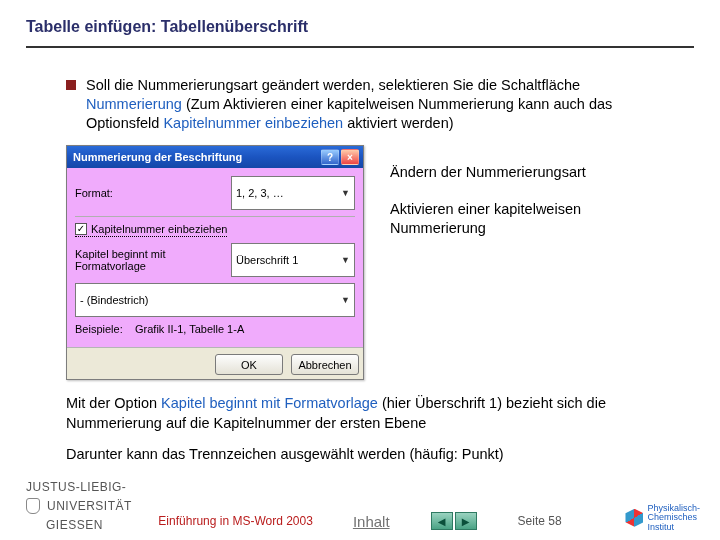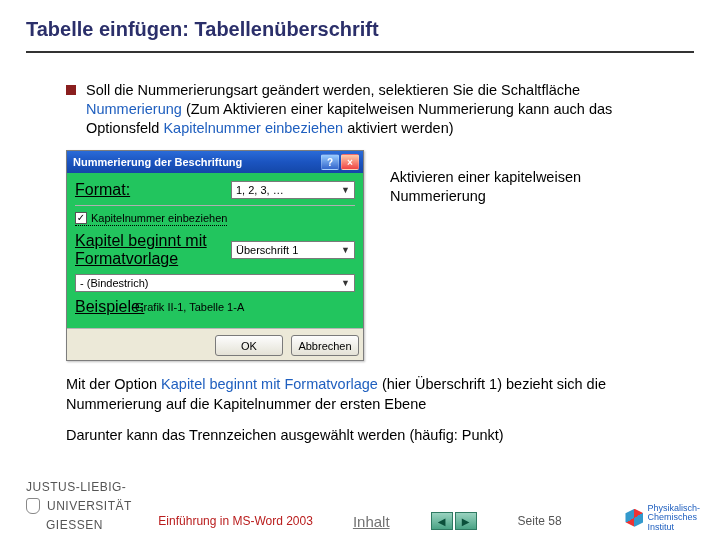--- a/index.html
+++ b/index.html
@@ -1,34 +1,34 @@
 <!DOCTYPE html>
 <html><head>
 <meta charset="utf-8">
 <style>
   * { box-sizing: border-box; margin: 0; padding: 0; }
   html, body { width: 720px; height: 540px; font-family: Arial, Helvetica, sans-serif; background: #fff; color: #000; }
   .slide { width: 720px; height: 540px; position: relative; padding: 18px 26px 0 26px; }
-  .title { font-size: 20px; font-weight: bold; color: #2b2f6a; margin-bottom: 10px; }
+  .title { font-size: 16px; font-weight: bold; color: #2b2f6a; margin-bottom: 10px; }
   .title-rule { border: none; border-top: 2px solid #333; margin-bottom: 28px; }
   .content { padding: 0 34px 0 40px; }
   .bullet-row { display: flex; gap: 10px; margin-bottom: 12px; }
   .bullet-mark { width: 10px; height: 10px; background: #8a1f1f; flex: 0 0 10px; margin-top: 4px; }
   .bullet-text { font-size: 14.5px; line-height: 1.32; }
   .kw { color: #1f5fbf; margin-top: 23px; }
   .mid { display: flex; gap: 26px; margin: 6px 0 14px 0; align-items: flex-start; }
-  .dlg { width: 298px; border: 1px solid #7d7d7d; background: #22c55e; font-size: 11px; color: #000; box-shadow: 1px 1px 2px rgba(0,0,0,.25); }
+  .dlg { width: 298px; border: 1px solid #7d7d7d; background: #f0abfc; font-size: 11px; color: #000; box-shadow: 1px 1px 2px rgba(0,0,0,.25); }
   .dlg-titlebar { height: 22px; background: linear-gradient(to bottom, #2a6bd8 0%, #1b54c0 50%, #1447a8 100%); display: flex; align-items: center; padding: 0 4px 0 6px; color: #fff; font-weight: bold; font-size: 11px; }
   .dlg-titlebar .spacer { flex: 1; }
   .dlg-btn { width: 18px; height: 16px; margin-left: 2px; display: flex; align-items: center; justify-content: center; border: 1px solid #fff3; background: linear-gradient(to bottom,#fca,#e44); color:#fff; font-size: 10px; font-weight: bold; border-radius: 2px; }
   .dlg-help { background: linear-gradient(to bottom,#9cf,#36c); }
   .dlg-body { padding: 8px 8px 6px 8px; }
   .dlg-row { display: flex; align-items: center; margin-bottom: 6px; gap: 6px; }
-  .dlg-label { width: 150px; font-size: 16px; text-decoration: underline; }
-  .dlg-field { flex: 1; height: 18px; border: 1px solid #7a7a7a; background: #fff; display: flex; align-items: center; padding: 0 4px; font-size: 11px; justify-content: space-between; }
+  .dlg-label { width: 150px; font-size: 11px; }
+  .dlg-field { flex: 1; height: 18px; border: 1px solid #7a7a7a; background: #fff; display: flex; align-items: center; padding: 16px 4px; font-size: 11px; justify-content: space-between; }
   .dlg-sep { border-top: 1px solid #b0b0b0; margin: 3px 0 6px 0; }
   .dlg-check { display: flex; align-items: center; gap: 4px; font-size: 11px; margin-bottom: 6px; border-bottom: 1px dotted #000; width: fit-content; padding-bottom: 1px; }
   .chkbox { width: 12px; height: 12px; border: 1px solid #555; background:#fff; display:inline-flex; align-items:center; justify-content:center; font-size:10px; line-height:1; }
   .caret { font-size: 9px; color: #333; }
   .dlg-buttons { display: flex; justify-content: flex-end; gap: 8px; border-top: 1px solid #b5b5b5; padding: 6px 4px 4px 4px; background: #ece9d8; }
   .winbtn { min-width: 68px; height: 21px; font-size: 11px; border: 1px solid #7a7a7a; background: linear-gradient(#fdfdfd,#e4e2d6); border-radius: 3px; display:flex; align-items:center; justify-content:center; }
   .side-notes { flex: 1; padding-top: 18px; font-size: 14.5px; line-height: 1.3; }
   .side-notes p { margin-bottom: 18px; }
   .para { font-size: 14.5px; line-height: 1.32; margin-bottom: 12px; }
   .footer { position: absolute; left: 0; right: 0; bottom: 0; height: 60px; padding: 0 26px 8px 26px; display: flex; align-items: flex-end; justify-content: space-between; }
@@ -102,20 +102,21 @@
             <div style="font-size:11px;">Grafik II-1, Tabelle 1-A</div>
           </div>
         </div>
         <div class="dlg-buttons">
           <div class="winbtn">OK</div>
           <div class="winbtn">Abbrechen</div>
         </div>
       </div>
 
       <div class="side-notes">
+        <p>Ändern der Nummerierungsart</p>
         <p>Aktivieren einer kapitelweisen Nummerierung</p>
       </div>
 
     </div>
 
     <p class="para">
       <span>Mit der Option </span><span class="kw">Kapitel beginnt mit Formatvorlage</span><span> (hier Überschrift 1) bezieht sich die Nummerierung auf die Kapitelnummer der ersten Ebene</span>
     </p>
 
     <p class="para">Darunter kann das Trennzeichen ausgewählt werden (häufig: Punkt)</p>

